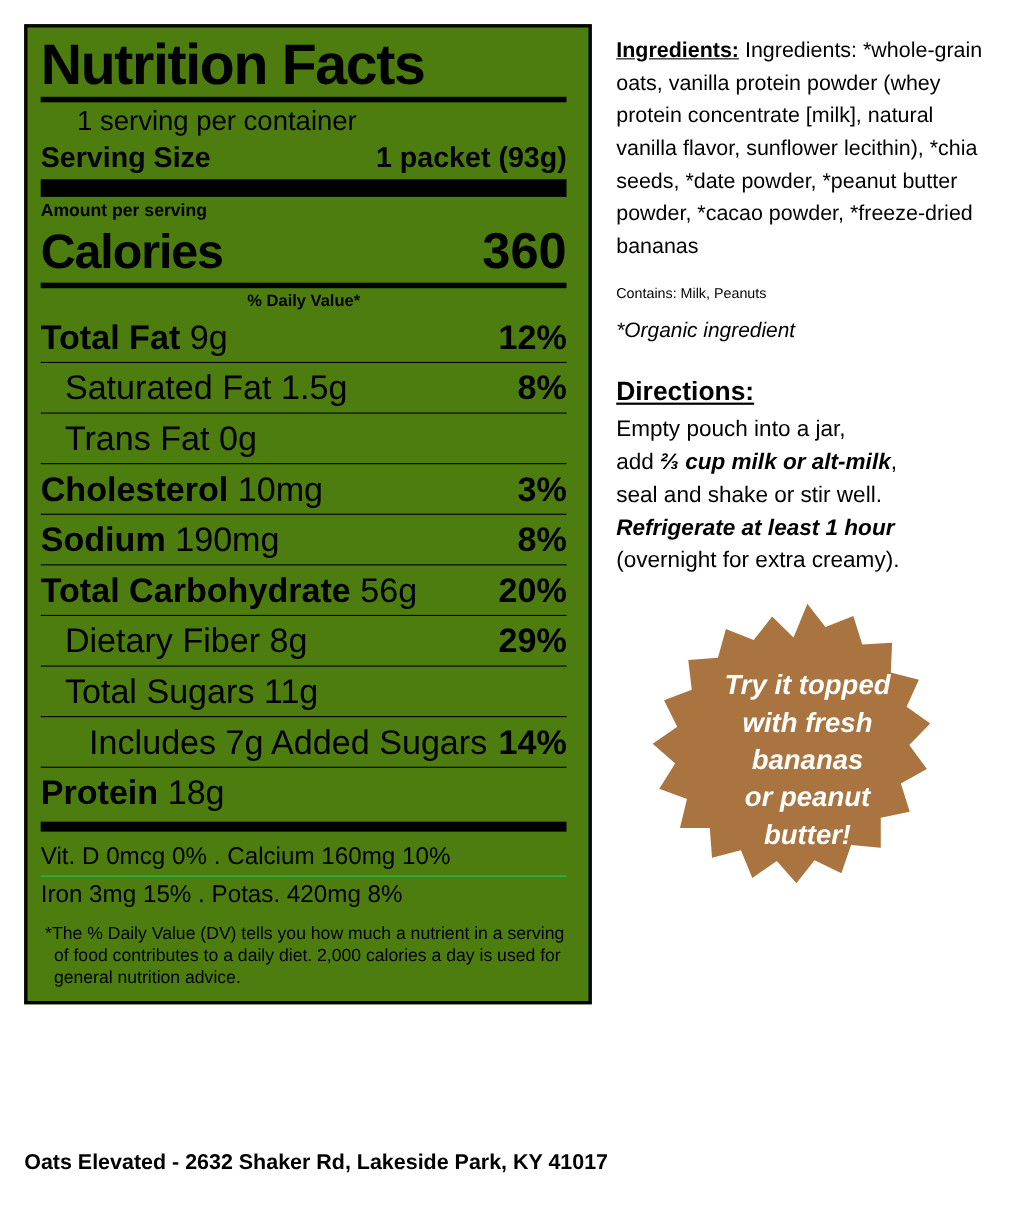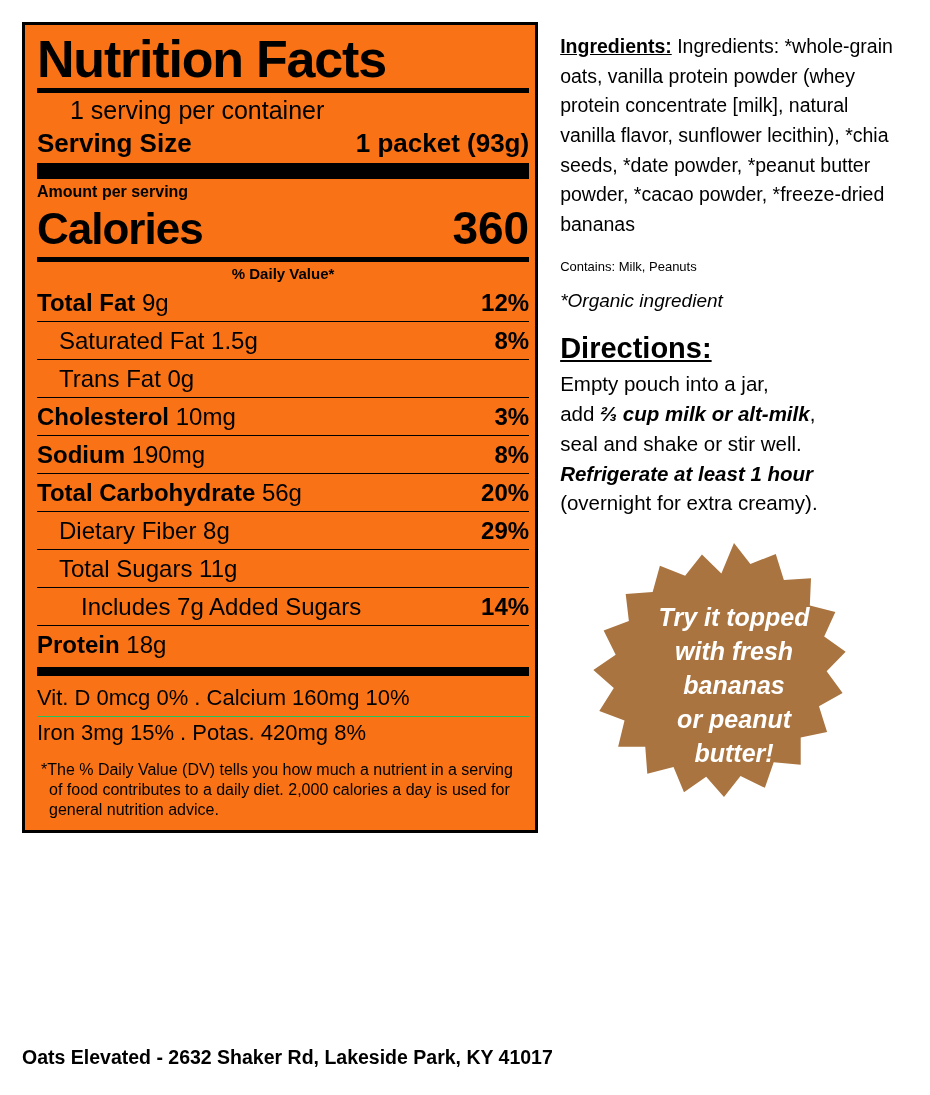--- a/index.html
+++ b/index.html
@@ -18,22 +18,22 @@
   .columns {
     display: flex;
     align-items: flex-start;
     gap: 22px;
   }
 
   
   .nf {
     width: 522px;
     border: 3px solid #000;
-    padding: 6px 6px 8px 12px;
-    background: #f97316;
+    padding: 6px 20px 8px 12px;
+    background: #4d7c0f;
   }
   .nf-title {
     font-weight: bold;
     font-size: 52px;
     line-height: 1.02;
     letter-spacing: -1.2px;
     margin: 2px 0 2px 0;
     white-space: nowrap;
   }
   .rule-med  { border-bottom: 5px solid #000; }
@@ -73,21 +73,21 @@
     text-align: center;
     font-weight: bold;
     font-size: 15px;
     padding: 3px 0 2px 0;
   }
 
   .line {
     display: flex;
     justify-content: space-between;
     align-items: center;
-    font-size: 24px;
+    font-size: 31px;
     padding: 5px 0 4px 0;
     border-top: 1px solid #000;
   }
   .line:first-of-type { border-top: none; }
   .line .nm { }
   .line .nm b { font-weight: bold; }
   .line .pct { font-weight: bold; }
   .indent1 { padding-left: 22px; }
   .indent2 { padding-left: 44px; }
 
@@ -128,23 +128,23 @@
     font-size: 13px;
     margin-top: 20px;
   }
   .organic {
     font-size: 19px;
     font-style: italic;
     margin-top: 16px;
   }
   .dir-head {
     font-weight: bold;
-    font-size: 29px;
+    font-size: 24px;
     text-decoration: underline;
-    margin-top: 20px;
+    margin-top: 31px;
     margin-bottom: 4px;
   }
   .dir-body {
     font-size: 20.5px;
     line-height: 1.45;
   }
   .dir-body b { font-weight: bold; font-style: italic; }
 
   
   .burst-wrap {

